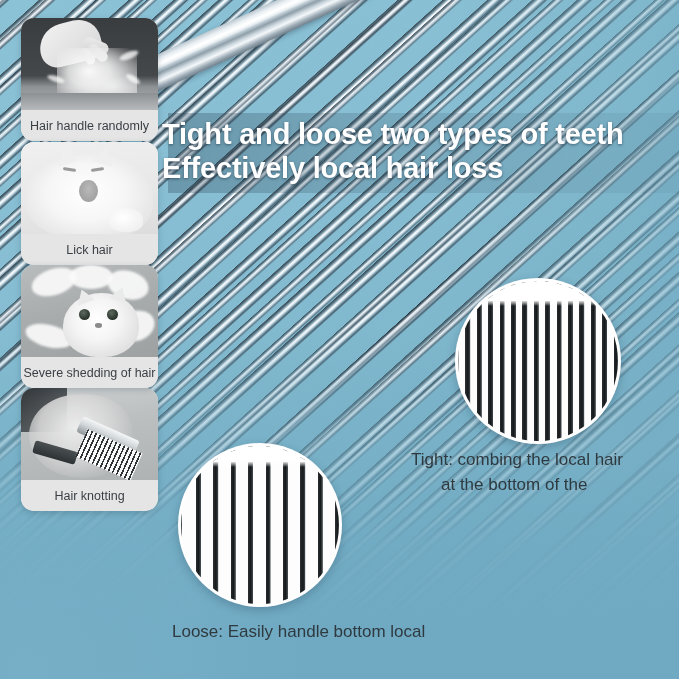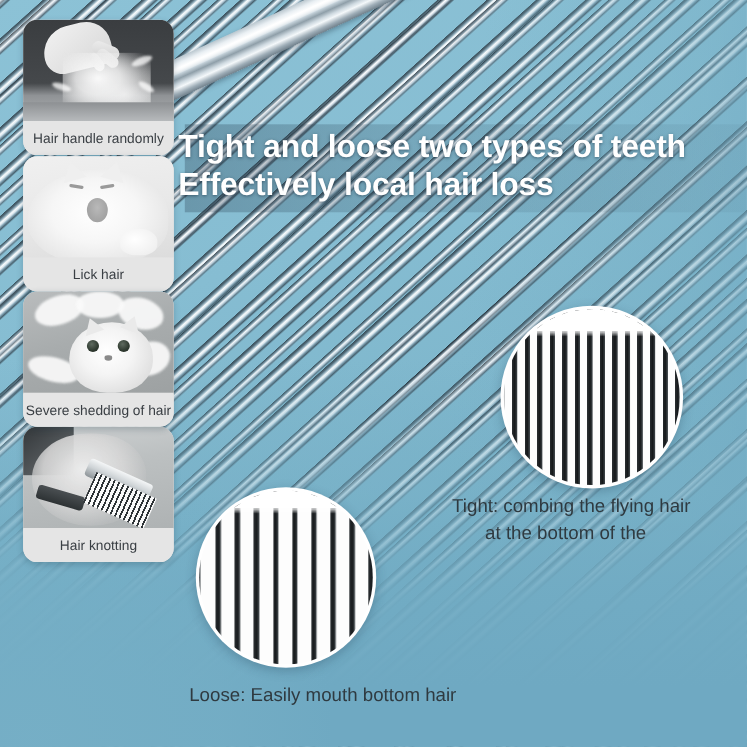--- a/index.html
+++ b/index.html
@@ -510,26 +510,26 @@
     </div>
     <div class="thumb-caption">Severe shedding of hair</div>
   </div>
 
   <div class="circle-callout tight">
     <div class="tooth-rows"></div>
     <div class="tooth-top-mask"></div>
     <div class="tooth-tip-shine"></div>
   </div>
   <div class="callout-caption caption-tight">
-    <span>Tight: combing the flying hair</span>
+    <span>Tight: combing the local hair</span>
     <span class="ln2">at the bottom of the</span>
   </div>
 
   <div class="circle-callout loose">
     <div class="tooth-rows"></div>
     <div class="tooth-top-mask"></div>
     <div class="tooth-tip-shine"></div>
   </div>
   <div class="callout-caption caption-loose">
-    <span>Loose: Easily mouth bottom hair</span>
+    <span>Loose: Easily handle bottom local</span>
   </div>
 
 </div>
 
 </body></html>

